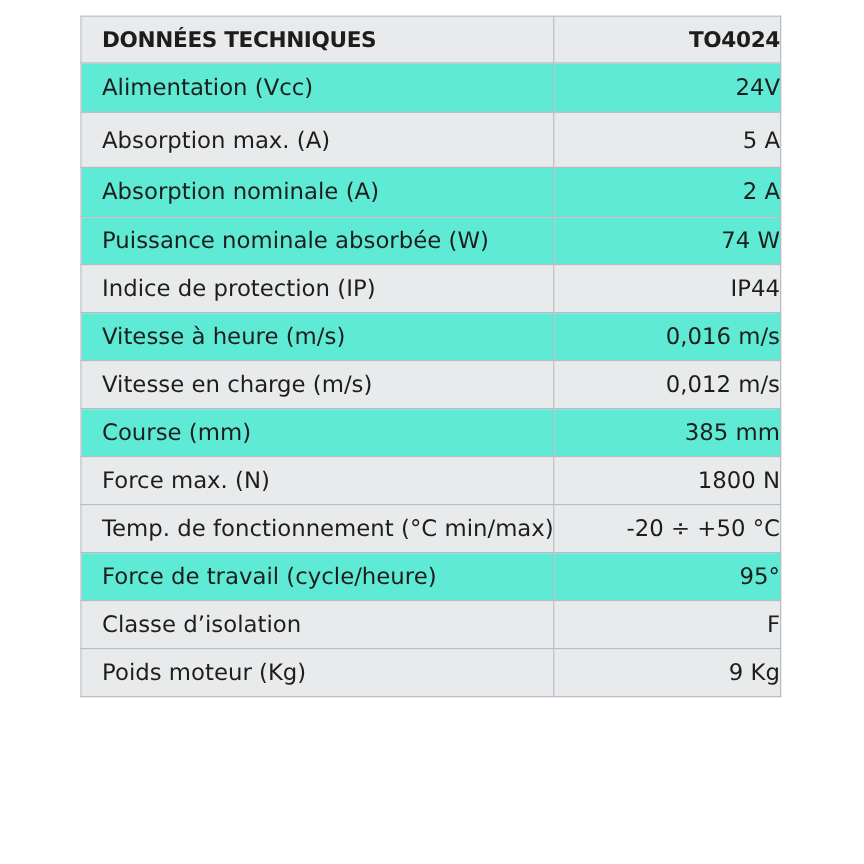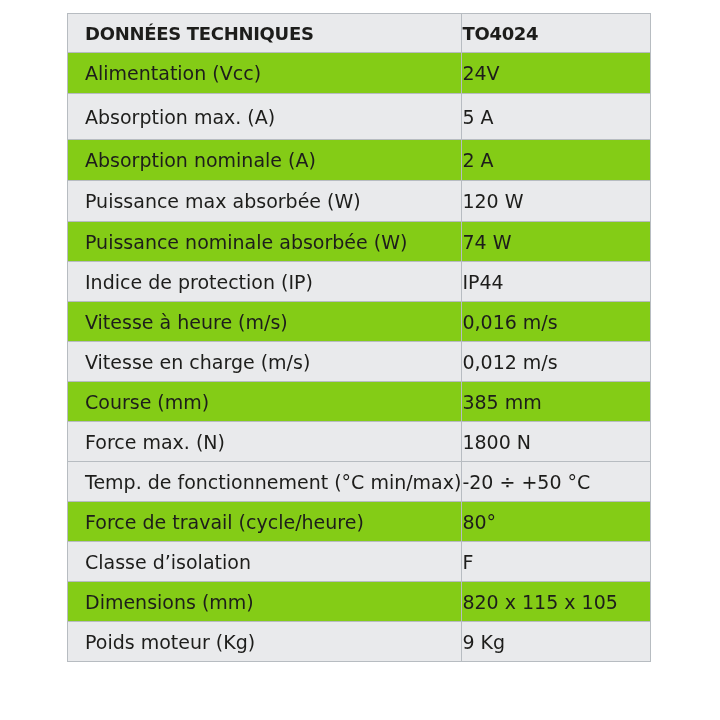--- a/index.html
+++ b/index.html
@@ -12,23 +12,23 @@
     margin-left: 40px;
   }
   .spec-table td {
     border: 1px solid #b7bcc1;
     padding: 0 0 0 17px;
     font-size: 19px;
     height: 39px;
     box-sizing: border-box;
     white-space: nowrap;
   }
-  .spec-table td.val { text-align: left; padding: 0; width: 211px; }
+  .spec-table td.val { text-align: right; padding: 0; width: 211px; }
   .spec-table tr.gray td { background: #e9eaec; }
-  .spec-table tr.white td { background: #84cc16; }
+  .spec-table tr.white td { background: #5eead4; }
   .spec-table tr.head td { font-weight: bold; font-size: 18px; letter-spacing: -0.3px; }
   .spec-table tr.tall td { height: 46px; }
 </style>
 </head>
 <body>
 
 <table class="spec-table">
   <tbody>
     <tr class="gray head">
       <td>DONNÉES TECHNIQUES</td>
@@ -38,24 +38,20 @@
       <td>Alimentation (Vcc)</td>
       <td class="val">24V</td>
     </tr>
     <tr class="gray tall">
       <td>Absorption max. (A)</td>
       <td class="val">5 A</td>
     </tr>
     <tr class="white">
       <td style="height:41px">Absorption nominale (A)</td>
       <td class="val">2 A</td>
-    </tr>
-    <tr class="gray">
-      <td style="height:41px">Puissance max absorbée (W)</td>
-      <td class="val">120 W</td>
     </tr>
     <tr class="white">
       <td style="height:40px">Puissance nominale absorbée (W)</td>
       <td class="val">74 W</td>
     </tr>
     <tr class="gray">
       <td style="height:40px">Indice de protection (IP)</td>
       <td class="val">IP44</td>
     </tr>
     <tr class="white">
@@ -73,28 +69,24 @@
     <tr class="gray">
       <td style="height:40px">Force max. (N)</td>
       <td class="val">1800 N</td>
     </tr>
     <tr class="gray">
       <td style="height:40px">Temp. de fonctionnement (°C min/max)</td>
       <td class="val">-20 ÷ +50 °C</td>
     </tr>
     <tr class="white">
       <td style="height:40px">Force de travail (cycle/heure)</td>
-      <td class="val">80°</td>
+      <td class="val">95°</td>
     </tr>
     <tr class="gray">
       <td style="height:40px">Classe d’isolation</td>
       <td class="val">F</td>
-    </tr>
-    <tr class="white">
-      <td style="height:40px">Dimensions (mm)</td>
-      <td class="val">820 x 115 x 105</td>
     </tr>
     <tr class="gray">
       <td style="height:40px">Poids moteur (Kg)</td>
       <td class="val">9 Kg</td>
     </tr>
   </tbody>
 </table>
 
 </body></html>

